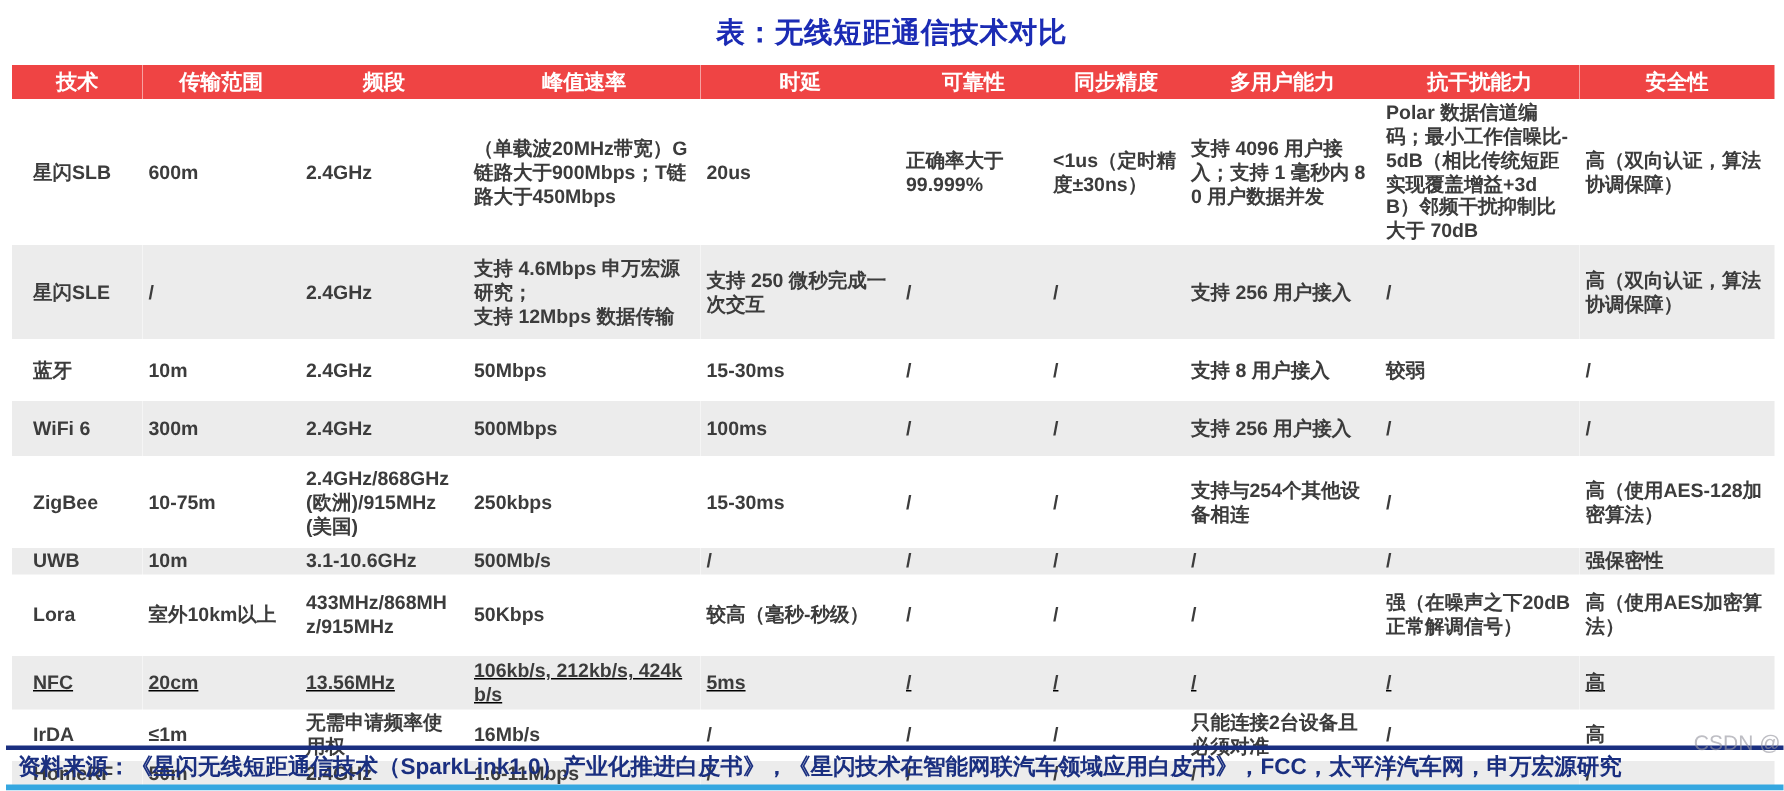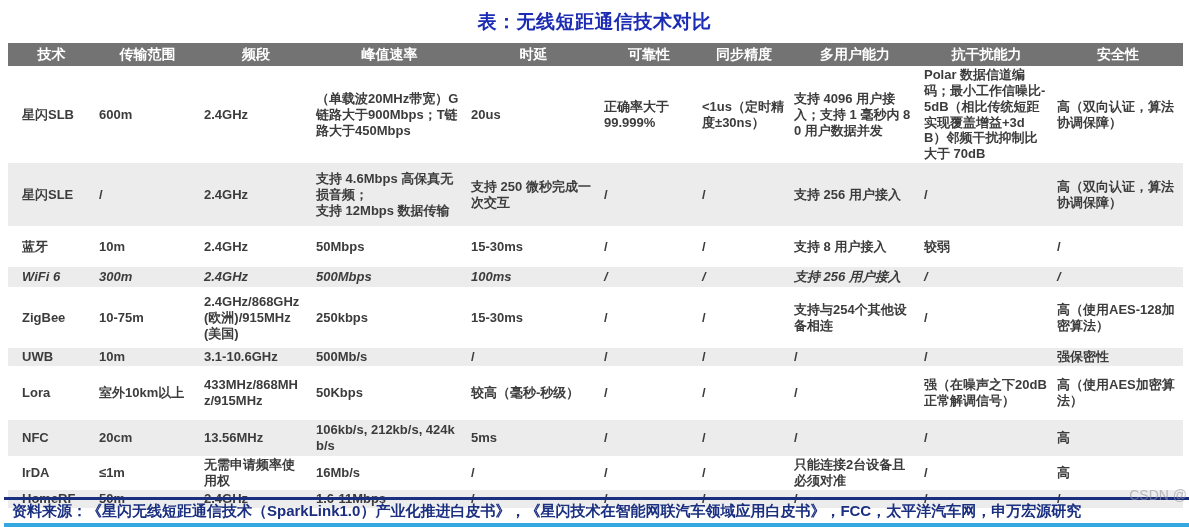--- a/index.html
+++ b/index.html
@@ -12,39 +12,39 @@
   .title {
     text-align:center; color:#1b2bb4; font-size:19px; font-weight:bold;
     padding:9px 0 8px 0; letter-spacing:0.5px;font-family:Liberation Serif, serif;
   }
 
   table.cmp {
     border-collapse:collapse; table-layout:fixed;
     margin-left:8px; width:1175px;
   }
   thead th {
-    background:#737373; color:#ffffff; font-size:14px; font-weight:bold;
+    background:#ef4444; color:#ffffff; font-size:14px; font-weight:bold;
     height:23px; padding:0 2px; text-align:center; overflow:hidden;
   }
   tbody td {
     font-size:13px; font-weight:bold; color:#3c3c3c;
     padding:1px 6px 1px 4px; vertical-align:middle;
     word-break:break-all; white-space:pre-line; line-height:1.22;
     overflow:hidden;
   }
   tbody td:first-child { padding-left:14px; }
   tbody tr:nth-child(even) { background:#ececec; }
   tbody tr:nth-child(1) { height:84px; }
   tbody tr:nth-child(2) { height:63px; }
   tbody tr:nth-child(3) { height:41px; }
-  tbody tr:nth-child(4) { height:20px;font-style:italic; }
+  tbody tr:nth-child(4) { height:37px; }
   tbody tr:nth-child(5) { height:61px; }
   tbody tr:nth-child(6) { height:18px; }
   tbody tr:nth-child(7) { height:54px; }
-  tbody tr:nth-child(8) { height:36px; }
+  tbody tr:nth-child(8) { height:36px;text-decoration:underline; }
   tbody tr:nth-child(9) { height:30px; }
   tbody tr:nth-child(10){ height:17px; }
 
   .c1{width:87px}.c2{width:105px}.c3{width:112px}.c4{width:155px}.c5{width:133px}
   .c6{width:98px}.c7{width:92px}.c8{width:130px}.c9{width:133px}.c10{width:130px}
 
   .source-bar {
     position:absolute; left:4px; bottom:0; width:1189px; box-sizing:border-box;
     border-top:3px solid #1a2f80; border-bottom:4px solid #35a7e0;
     color:#1a2f80; font-weight:bold; font-size:15px;
@@ -101,21 +101,21 @@
 99.999%</td>
           <td>&lt;1us（定时精度±30ns）</td>
           <td>支持 4096 用户接入；支持 1 毫秒内 80 用户数据并发</td>
           <td>Polar 数据信道编码；最小工作信噪比-5dB（相比传统短距实现覆盖增益+3dB）邻频干扰抑制比大于 70dB</td>
           <td>高（双向认证，算法协调保障）</td>
         </tr>
         <tr>
           <td>星闪SLE</td>
           <td>/</td>
           <td>2.4GHz</td>
-          <td>支持 4.6Mbps 高保真无损音频；
+          <td>支持 4.6Mbps 申万宏源研究；
 支持 12Mbps 数据传输</td>
           <td>支持 250 微秒完成一次交互</td>
           <td>/</td>
           <td>/</td>
           <td>支持 256 用户接入</td>
           <td>/</td>
           <td>高（双向认证，算法协调保障）</td>
         </tr>
         <tr>
           <td>蓝牙</td>

